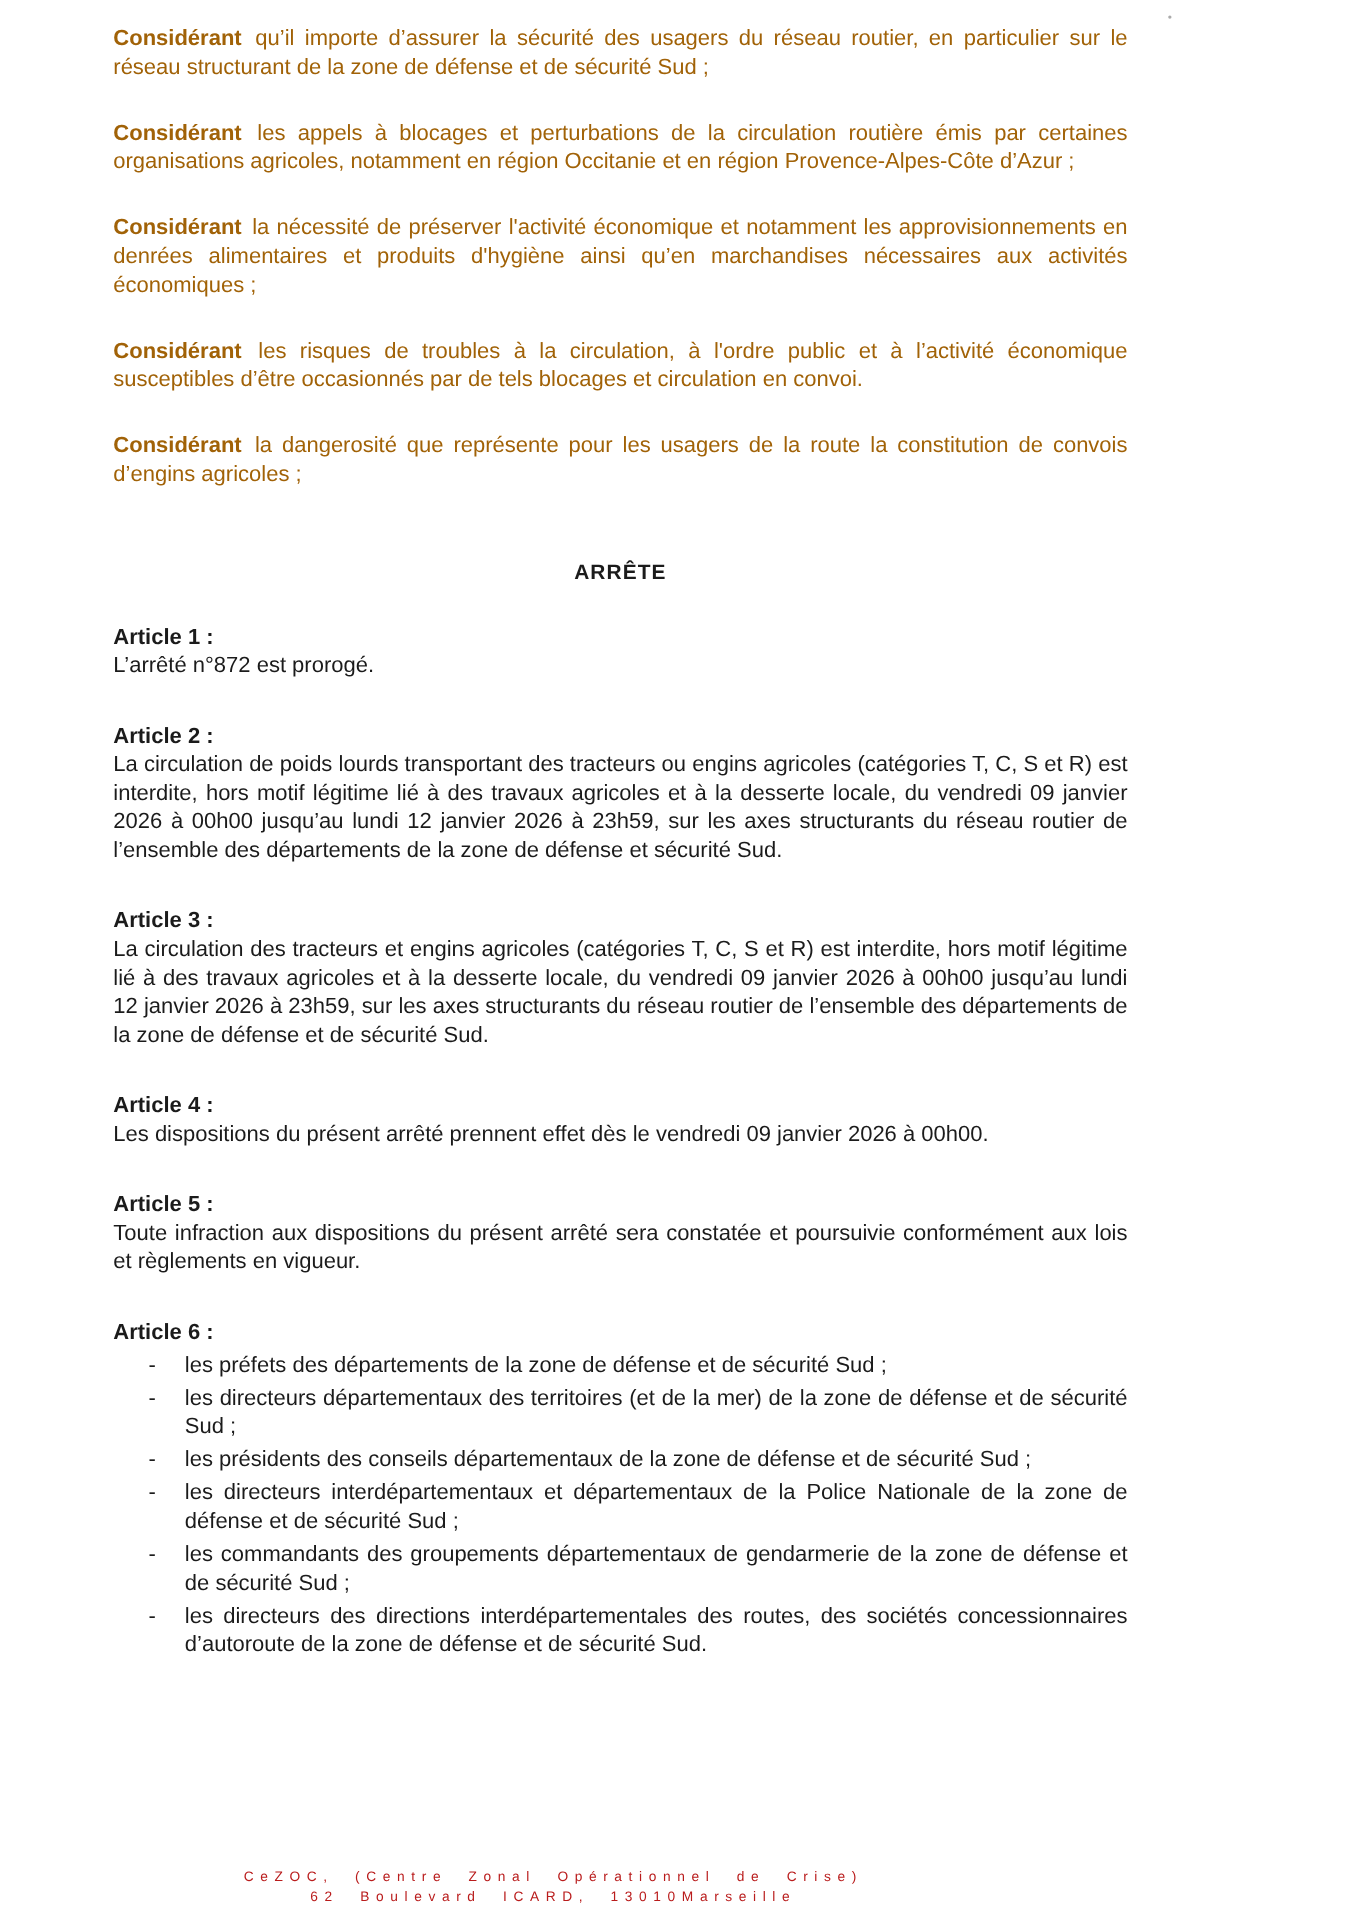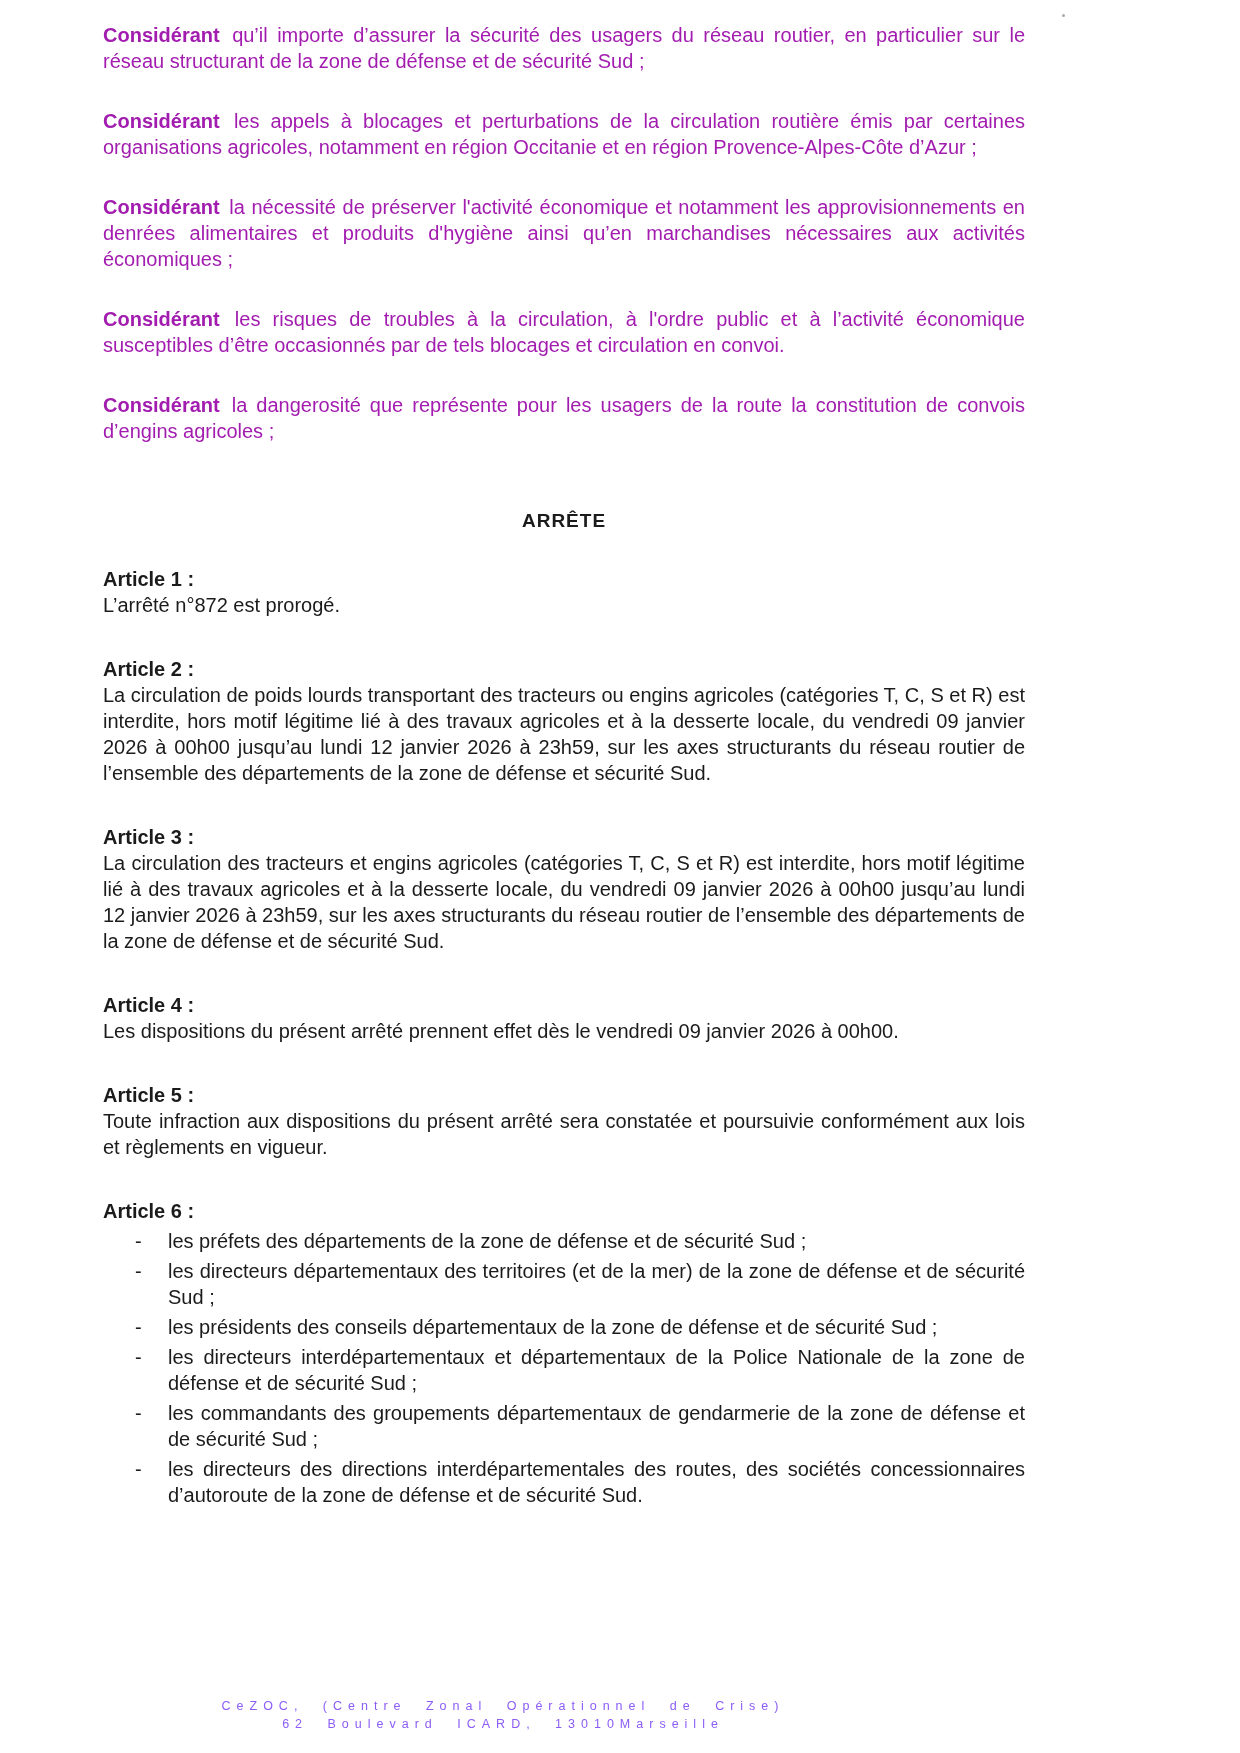--- a/index.html
+++ b/index.html
@@ -20,21 +20,21 @@
     position: absolute;
     top: 22px;
     left: 103px;
     width: 922px;
   }
   .para {
     margin: 0 0 34px 0;
     font-size: 20px;
     line-height: 26px;
     text-align: justify;
-    color: #a21caf;
+    color: #a16207;
   }
   .b { font-weight: bold; }
   .lead { margin-right: 0.15em; }
   .heading {
     margin: 64px 0 32px 0;
     text-align: center;
     font-weight: bold;
     font-size: 19px;
     letter-spacing: 1px;
     line-height: 26px;
@@ -69,21 +69,21 @@
   .li-text {
     flex: 1;
     text-align: justify;
   }
   .footer {
     position: absolute;
     left: 0;
     bottom: 20px;
     width: 1006px;
     text-align: center;
-    color: #8b5cf6;
+    color: #b91c1c;
   }
   .footer-line {
     font-size: 12.5px;
     line-height: 18px;
     letter-spacing: 6px;
     word-spacing: 10px;
     white-space: nowrap;
   }
   .speck {
     position: absolute;

